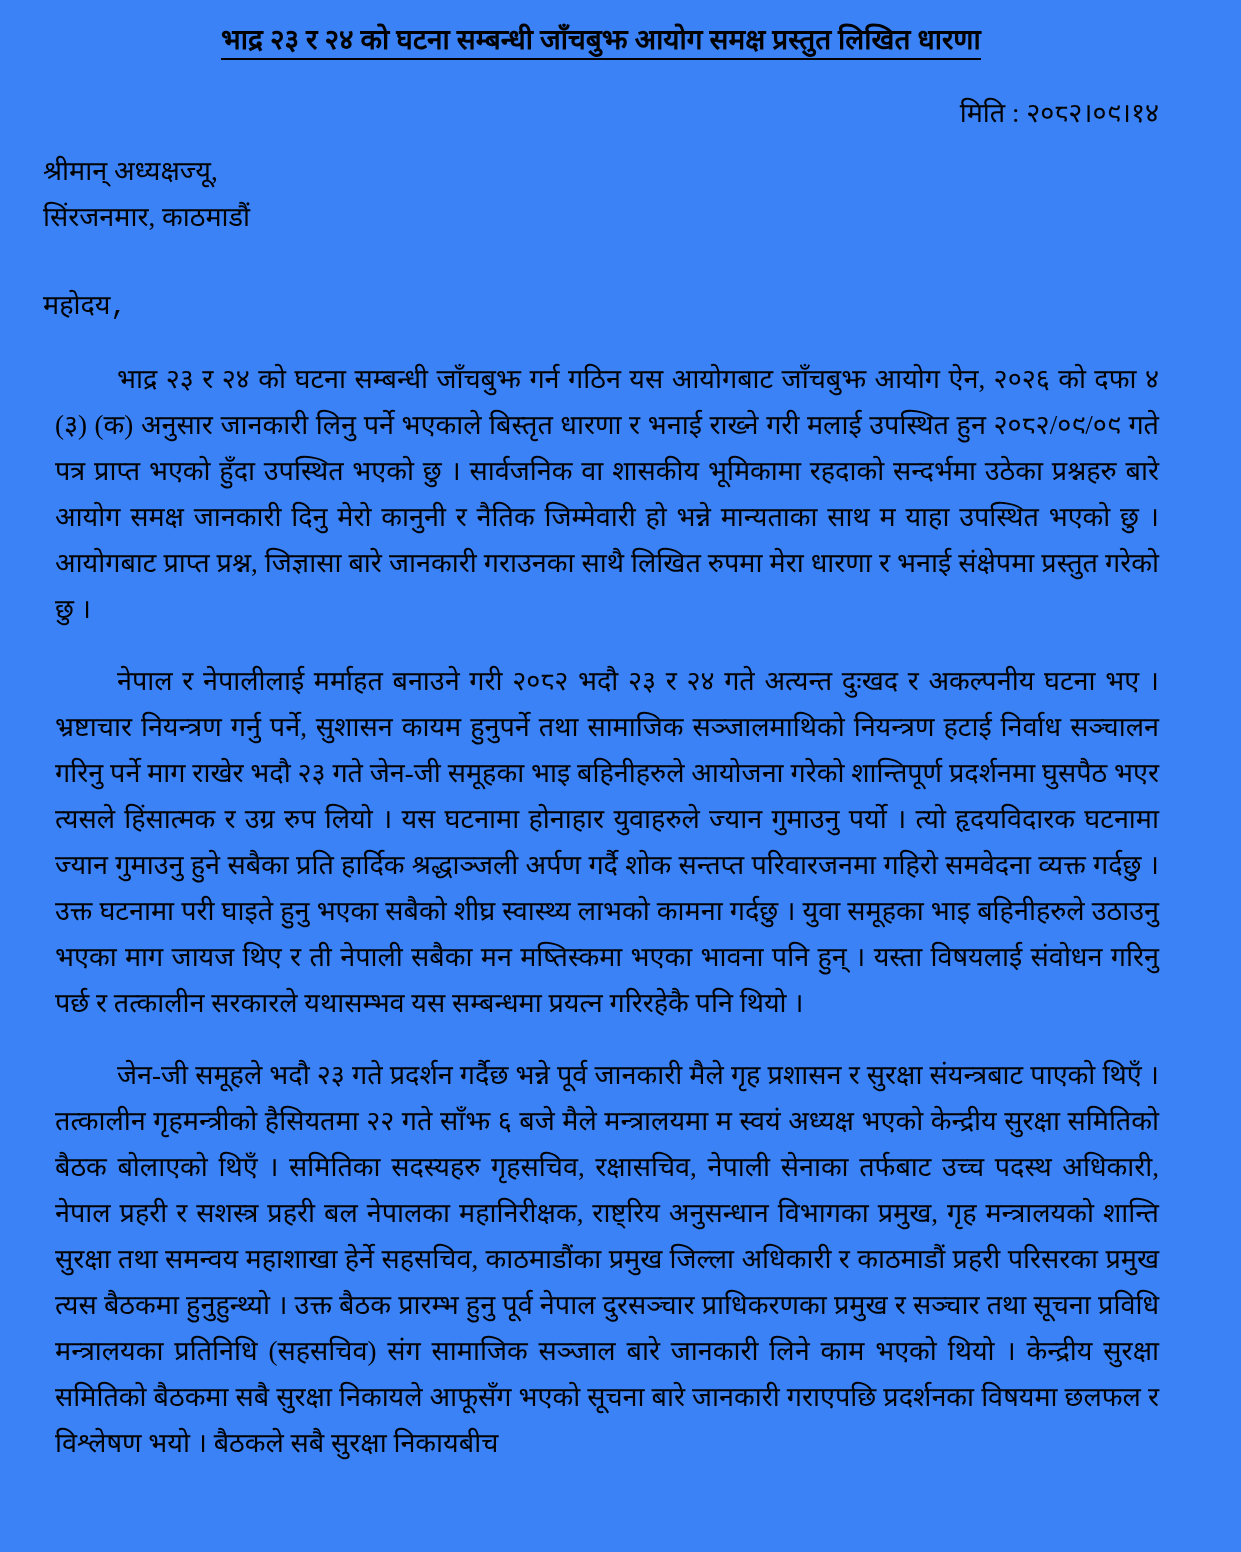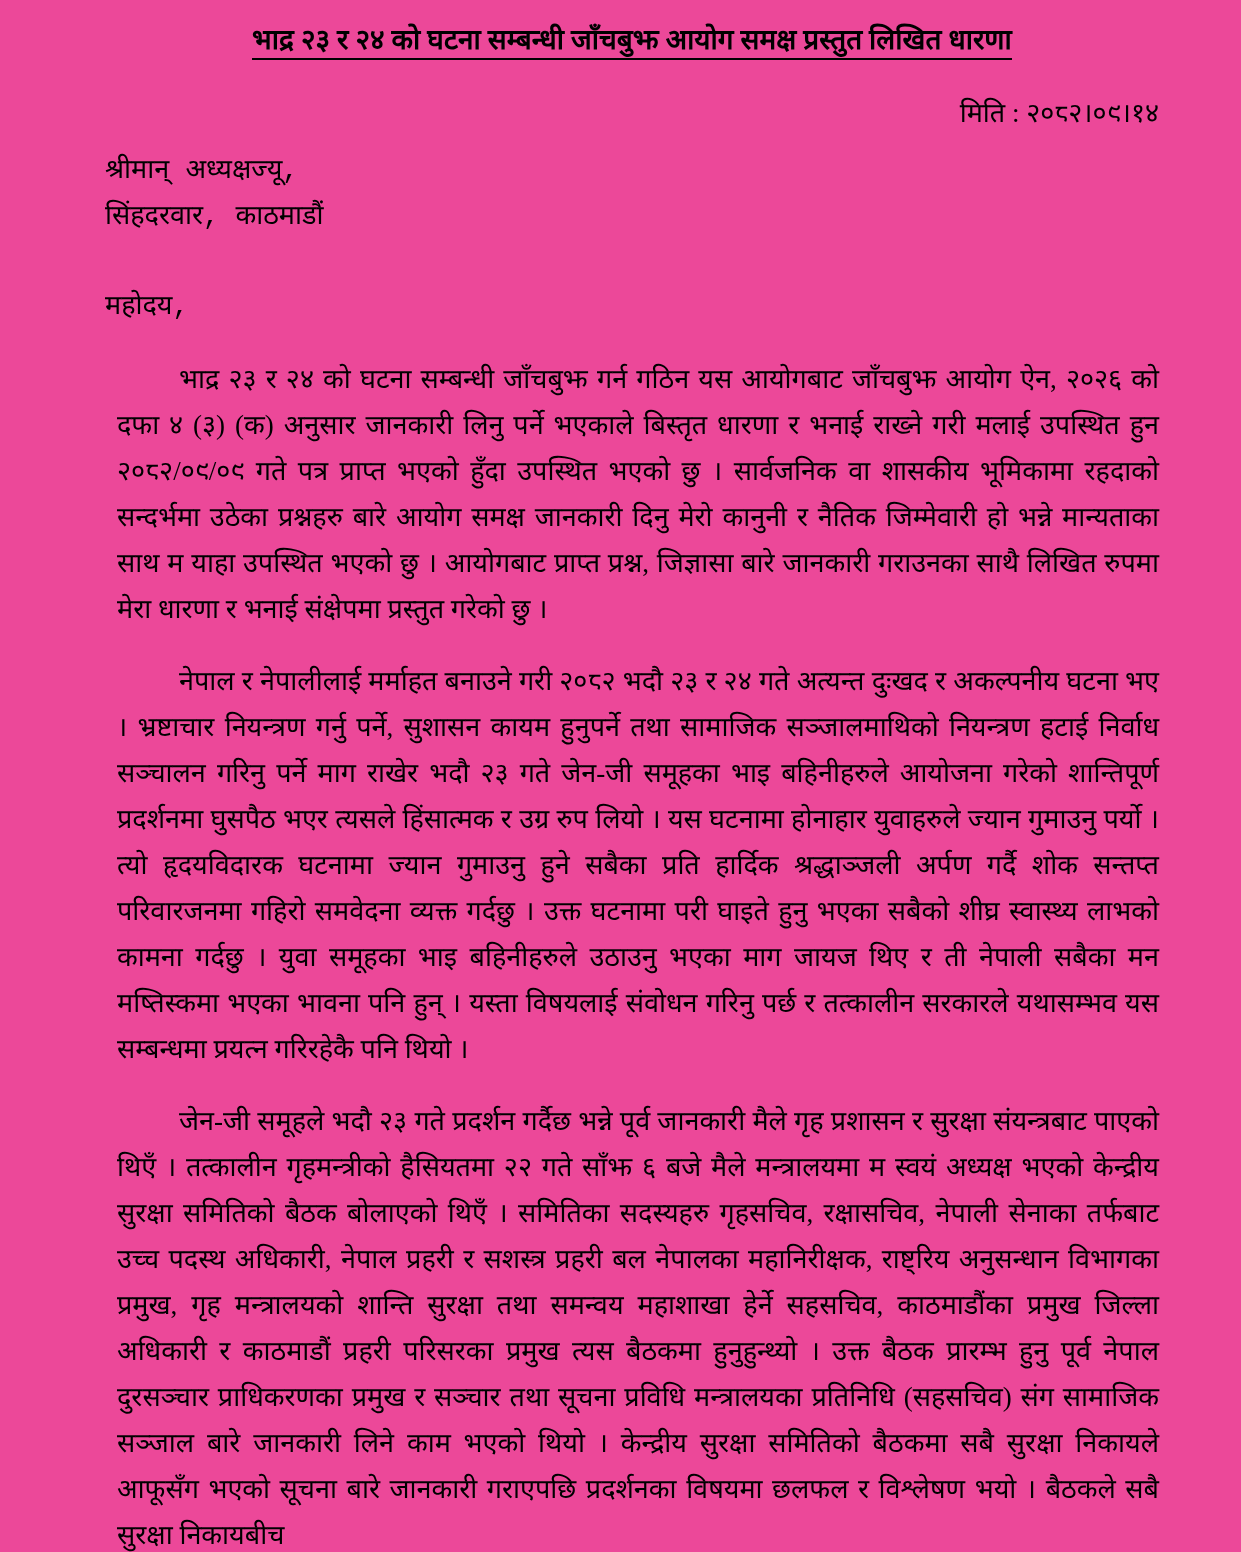--- a/index.html
+++ b/index.html
@@ -6,23 +6,23 @@
     margin: 0;
     padding: 0;
     background: #ffffff;
   }
   .page {
     position: relative;
     width: 1241px;
     height: 1552px;
     box-sizing: border-box;
     margin: 0 auto;
-    background: #ec4899;
+    background: #3b82f6;
     color: #000000;
-    padding: 20px 82px 0 105px;
+    padding: 20px 82px 0 43px;
     overflow: hidden;
     font-family: "Liberation Serif", "DejaVu Serif", serif;
     font-size: 27px;
     line-height: 46px;
   }
   .doc-title {
     text-align: center;
     font-weight: bold;
     font-size: 28px;
     line-height: 40px;
@@ -34,21 +34,20 @@
   }
   .date-line {
     text-align: right;
     margin-top: 30px;
   }
   .recipient-block {
     margin-top: 12px;
   }
   .recipient-block div {
     line-height: 46px;
-    font-family: Liberation Mono, monospace;
   }
   .salutation {
     margin-top: 44px;
     font-family: Liberation Mono, monospace;
   }
   p.body-para {
     text-align: justify;
     text-indent: 62px;
     margin: 26px 0 0 12px;
   }
@@ -59,21 +58,21 @@
 <div class="page">
 
   <h1 class="doc-title">
     <span class="underlined">भाद्र २३ र २४ को घटना सम्बन्धी जाँचबुझ आयोग समक्ष प्रस्तुत लिखित धारणा</span>
   </h1>
 
   <div class="date-line">मिति : २०८२।०९।१४</div>
 
   <div class="recipient-block">
     <div>श्रीमान् अध्यक्षज्यू,</div>
-    <div>सिंहदरवार, काठमाडौं</div>
+    <div>सिंरजनमार, काठमाडौं</div>
   </div>
 
   <div class="salutation">महोदय,</div>
 
   <p class="body-para">भाद्र २३ र २४ को घटना सम्बन्धी जाँचबुझ गर्न गठिन यस आयोगबाट जाँचबुझ आयोग ऐन, २०२६ को दफा ४ (३) (क) अनुसार जानकारी लिनु पर्ने भएकाले बिस्तृत धारणा र भनाई राख्ने गरी मलाई उपस्थित हुन २०८२/०९/०९ गते पत्र प्राप्त भएको हुँदा उपस्थित भएको छु । सार्वजनिक वा शासकीय भूमिकामा रहदाको सन्दर्भमा उठेका प्रश्नहरु बारे आयोग समक्ष जानकारी  दिनु मेरो कानुनी र नैतिक जिम्मेवारी हो भन्ने मान्यताका साथ म याहा उपस्थित भएको छु । आयोगबाट प्राप्त प्रश्न, जिज्ञासा बारे  जानकारी  गराउनका साथै लिखित रुपमा मेरा धारणा र भनाई संक्षेपमा प्रस्तुत गरेको छु ।</p>
 
   <p class="body-para">नेपाल र नेपालीलाई मर्माहत बनाउने गरी २०८२ भदौ २३ र २४ गते अत्यन्त दुःखद र अकल्पनीय घटना भए । भ्रष्टाचार नियन्त्रण गर्नु पर्ने, सुशासन कायम हुनुपर्ने तथा सामाजिक सञ्जालमाथिको नियन्त्रण हटाई निर्वाध सञ्चालन गरिनु पर्ने माग राखेर भदौ २३ गते जेन-जी समूहका भाइ बहिनीहरुले आयोजना गरेको शान्तिपूर्ण प्रदर्शनमा घुसपैठ भएर त्यसले हिंसात्मक र उग्र रुप लियो । यस घटनामा होनाहार युवाहरुले ज्यान गुमाउनु पर्यो । त्यो हृदयविदारक घटनामा ज्यान गुमाउनु हुने सबैका प्रति हार्दिक श्रद्धाञ्जली अर्पण गर्दै शोक सन्तप्त परिवारजनमा गहिरो समवेदना व्यक्त गर्दछु । उक्त घटनामा परी घाइते हुनु भएका सबैको शीघ्र स्वास्थ्य लाभको कामना गर्दछु । युवा समूहका भाइ बहिनीहरुले उठाउनु भएका माग जायज थिए र ती नेपाली सबैका मन मष्तिस्कमा भएका भावना पनि हुन् । यस्ता विषयलाई संवोधन गरिनु पर्छ र तत्कालीन सरकारले यथासम्भव  यस सम्बन्धमा प्रयत्न गरिरहेकै पनि थियो ।</p>
 
   <p class="body-para">जेन-जी समूहले भदौ २३ गते प्रदर्शन गर्दैछ भन्ने पूर्व जानकारी मैले  गृह प्रशासन र सुरक्षा संयन्त्रबाट पाएको थिएँ । तत्कालीन गृहमन्त्रीको हैसियतमा २२ गते साँझ ६ बजे मैले मन्त्रालयमा म स्वयं अध्यक्ष भएको केन्द्रीय सुरक्षा समितिको बैठक बोलाएको थिएँ । समितिका सदस्यहरु गृहसचिव, रक्षासचिव, नेपाली सेनाका तर्फबाट उच्च पदस्थ अधिकारी, नेपाल प्रहरी र सशस्त्र प्रहरी बल नेपालका महानिरीक्षक, राष्ट्रिय अनुसन्धान विभागका प्रमुख, गृह मन्त्रालयको शान्ति सुरक्षा तथा समन्वय महाशाखा हेर्ने सहसचिव, काठमाडौंका प्रमुख जिल्ला अधिकारी र काठमाडौं प्रहरी परिसरका प्रमुख त्यस बैठकमा हुनुहुन्थ्यो । उक्त बैठक प्रारम्भ हुनु पूर्व नेपाल दुरसञ्चार प्राधिकरणका प्रमुख र सञ्चार तथा सूचना प्रविधि मन्त्रालयका प्रतिनिधि (सहसचिव) संग सामाजिक सञ्जाल बारे जानकारी लिने काम भएको थियो । केन्द्रीय सुरक्षा समितिको बैठकमा सबै सुरक्षा निकायले आफूसँग भएको सूचना बारे जानकारी गराएपछि प्रदर्शनका विषयमा छलफल र विश्लेषण भयो । बैठकले सबै सुरक्षा निकायबीच</p>
 

